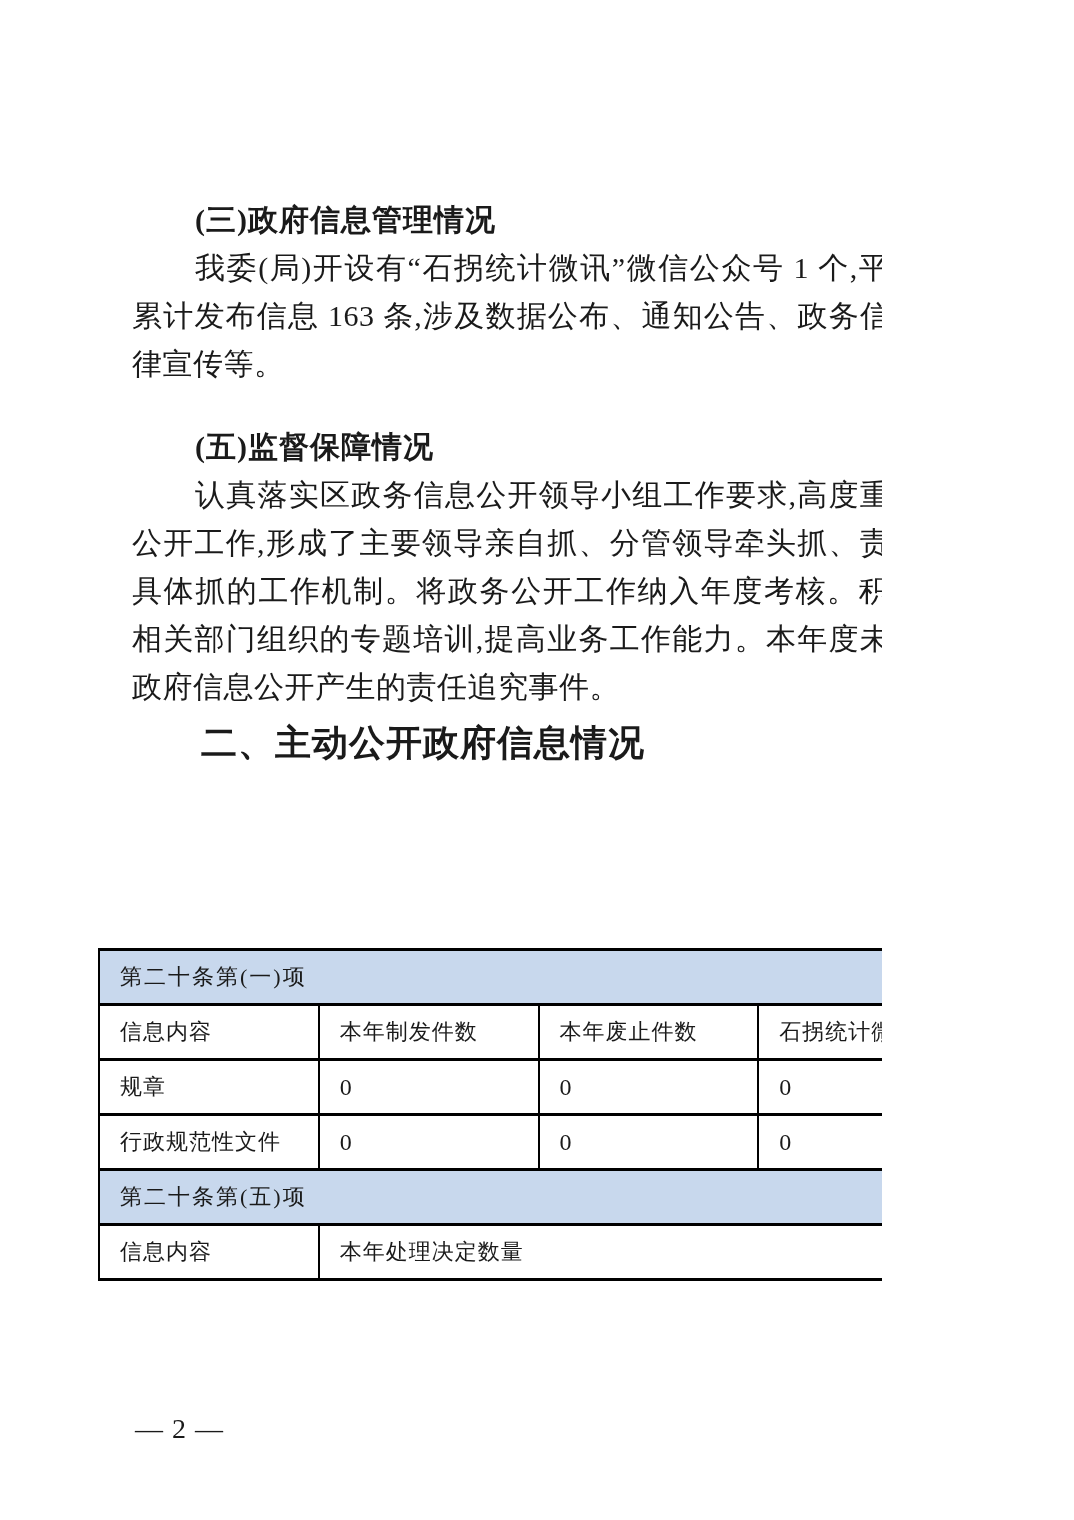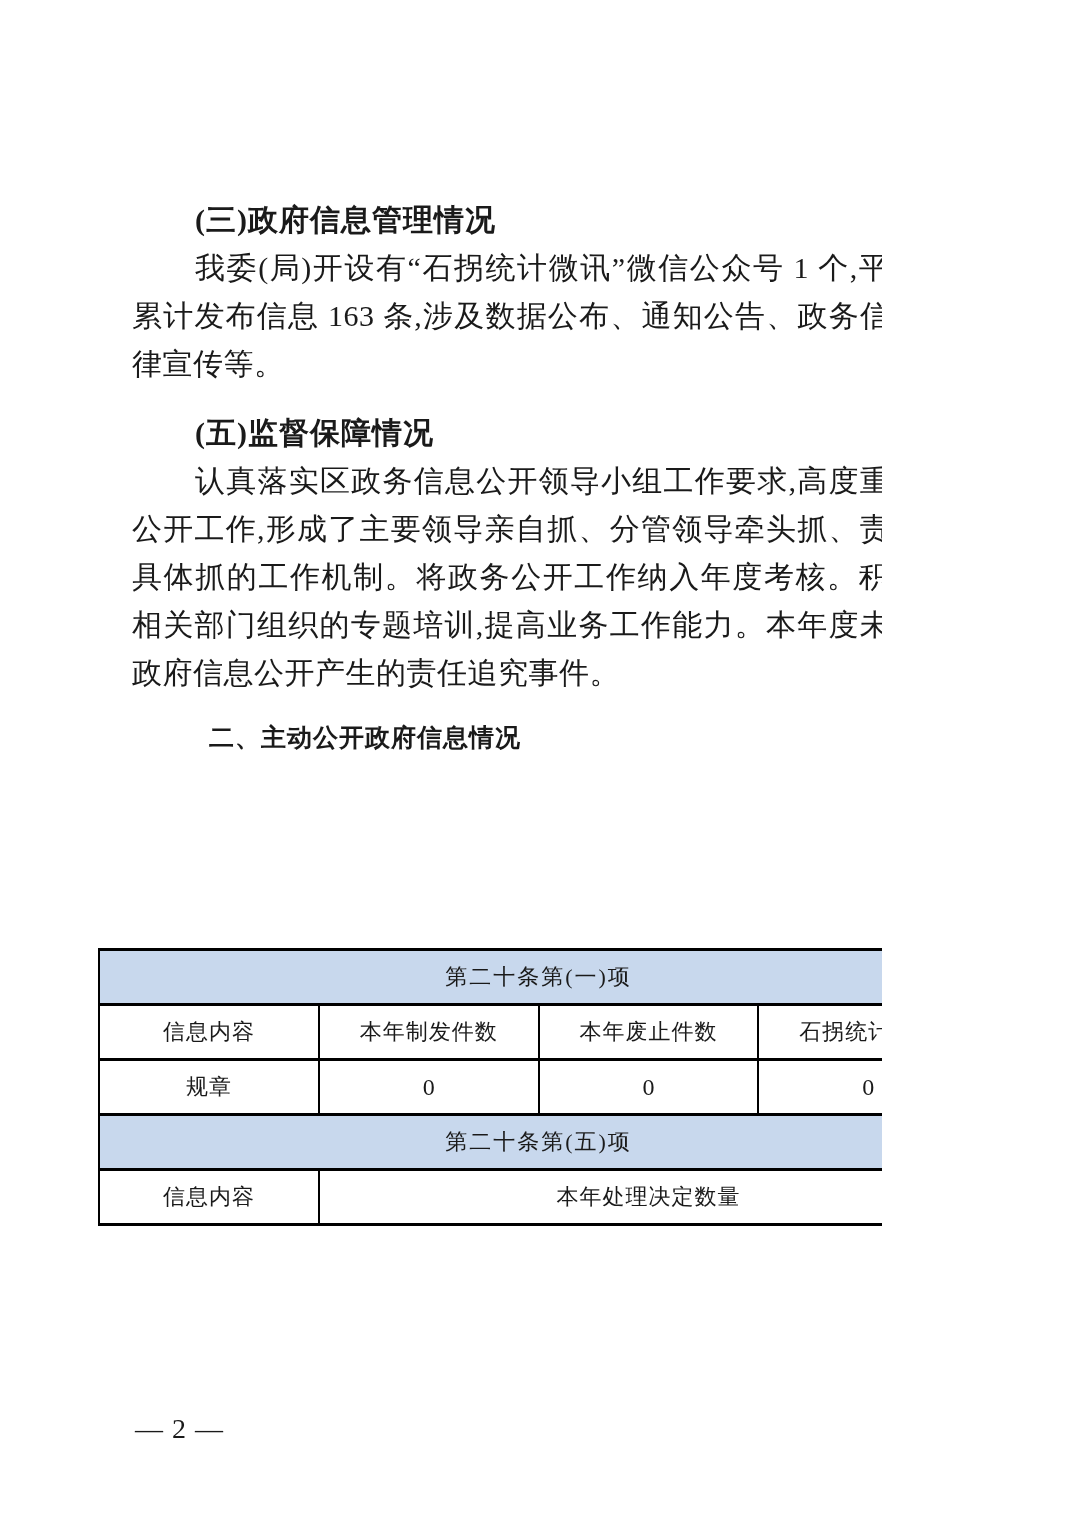--- a/index.html
+++ b/index.html
@@ -25,54 +25,54 @@
   .sec-heading {
     margin: 0;
     font-size: 30px;
     line-height: 48px;
     font-weight: bold;
     text-indent: 63px;
     letter-spacing: 1px;
     white-space: nowrap;
   }
   .sec-heading.extra-gap {
-    margin-top: 21px;
+    margin-top: 35px;
   }
   .body-para {
     margin: 0;
     font-size: 30px;
     line-height: 48px;
     text-indent: 63px;
     text-align: justify;
     letter-spacing: 0.5px;
   }
   .main-heading {
-    margin: 16px;
-    font-size: 25px;
+    margin: 8px;
+    font-size: 36px;
     line-height: 48px;
     font-weight: bold;
     font-family: "Liberation Sans", sans-serif;
     text-indent: 61px;
     letter-spacing: 1px;
     white-space: nowrap;
   }
   .info-table {
     position: absolute;
     left: 98px;
     top: 948px;
     width: 881px;
     border-collapse: collapse;
     table-layout: fixed;
   }
   .info-table td {
     border: 2px solid #000000;
     border-top-width: 3px;
     border-bottom-width: 3px;
     height: 52px;
-    text-align: center;
+    text-align: left;
     vertical-align: middle;
     font-size: 22px;
     font-family: "Liberation Serif", serif;
     letter-spacing: 1px;
     padding: 0 20px;
   }
   .info-table td.band {
     background: #c8d8ed;
     letter-spacing: 2px;
   }
@@ -124,20 +124,26 @@
         <td>本年废止件数</td>
         <td>石拐统计微讯</td>
       </tr>
       <tr>
         <td>规章</td>
         <td class="num">0</td>
         <td class="num">0</td>
         <td class="num">0</td>
       </tr>
       <tr>
+        <td>行政规范性文件</td>
+        <td class="num">0</td>
+        <td class="num">0</td>
+        <td class="num">0</td>
+      </tr>
+      <tr>
         <td colspan="4" class="band">第二十条第(五)项</td>
       </tr>
       <tr>
         <td>信息内容</td>
         <td colspan="3">本年处理决定数量</td>
       </tr>
     </tbody>
   </table>
 
   <div class="page-footer">— 2 —</div>

